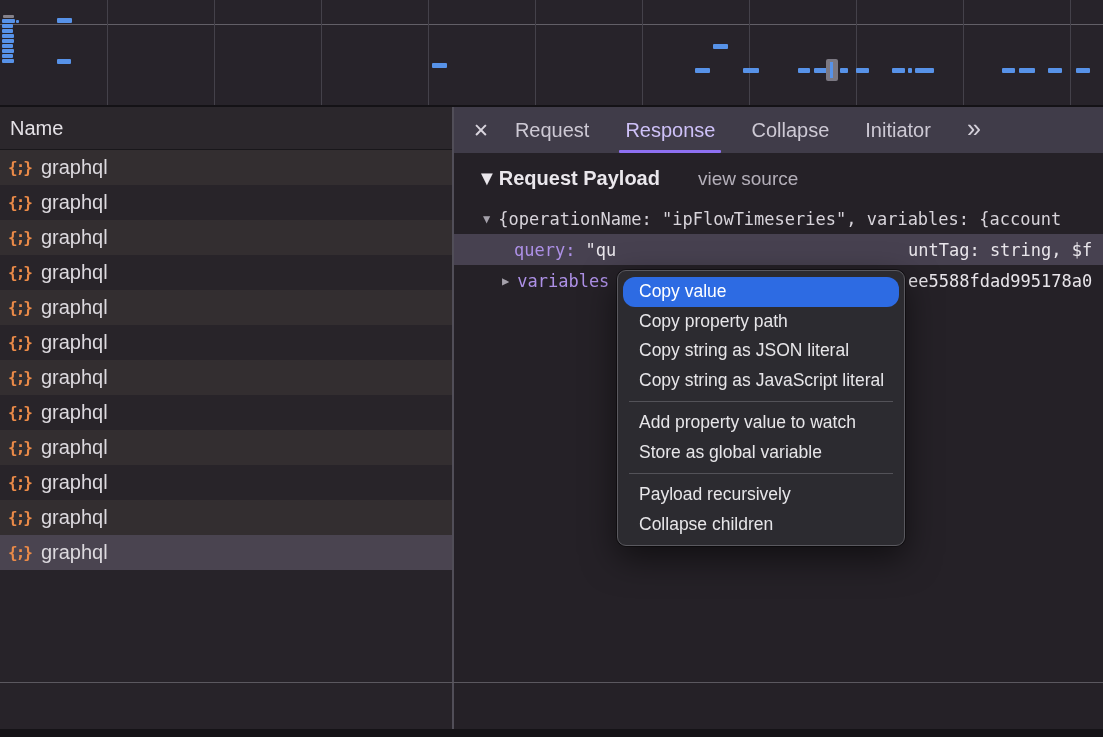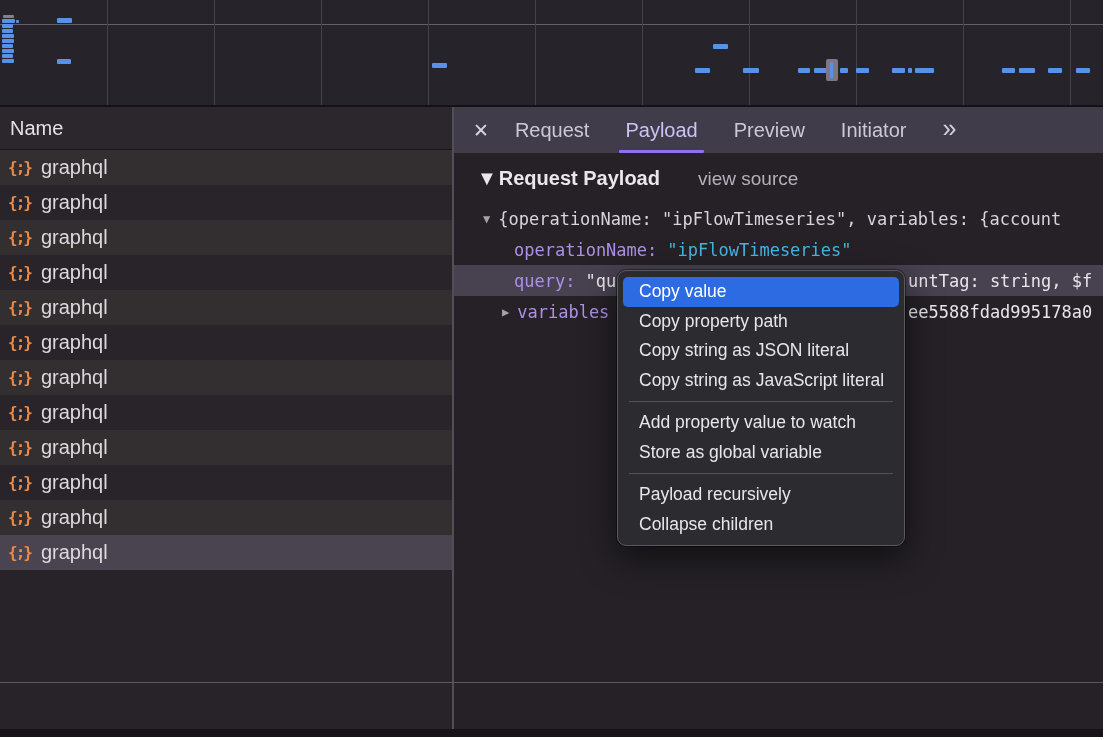--- a/index.html
+++ b/index.html
@@ -61,21 +61,21 @@
   .k    { color:var(--key,#ad90e6); }
   .vstr { color:var(--cyan,#44b5e0); margin-left:10px; }
   .vwht { color:#e8e5ea; margin-left:10px; }
   .abs-frag { position:absolute; left:454px; color:#e8e5ea; }
 
   
   .context-menu { position:absolute; left:617px; top:270px; width:288px; box-sizing:border-box;
                   background:#2c2b30; border:1px solid #5a595f; border-radius:9px; padding:6px 0;
                   box-shadow:0 12px 34px rgba(0,0,0,.55), 0 0 0 1px rgba(0,0,0,.4); z-index:10; }
   .menu-item { height:29.5px; display:flex; align-items:center; padding-left:16px; margin:0 5px;
-               font-size:17.5px; color:#e7e6e9; border-radius:5px; cursor:default; white-space:nowrap; }
+               font-size:17.5px; color:#e7e6e9; border-radius:12px; cursor:default; white-space:nowrap; }
   .menu-item.highlighted { background:var(--menublue,#2d6be3); color:#ffffff; }
   .menu-sep  { height:1px; background:#535258; margin:6px 11px; }
 </style>
 </head>
 <body>
 
 <div class="app" style="--accent: #8e70f2; --blue: #5792e8; --orange: #ea8a48; --key: #ad90e6; --cyan: #44b5e0; --menublue: #2d6be3;">
 
   <div class="overview" id="overview">
     <div class="ov-hline"></div>
@@ -177,43 +177,39 @@
           <span>graphql</span>
         </div>
       </div>
   </div>
 
   <div class="right-panel">
     <div class="tabbar">
       <span class="close-x">✕</span>
       <div class="tabs" id="tabs-slot">
           <span class="tab">Request</span>
-          <span class="tab active">Payload</span>
-          <span class="tab">Preview</span>
+          <span class="tab active">Response</span>
+          <span class="tab">Collapse</span>
           <span class="tab">Initiator</span>
         </div>
       <span class="more-tabs">»</span>
     </div>
 
     <div class="section-row">
       <span class="section-title">
         <span class="ttri">▼</span>
         <span>Request Payload</span>
       </span>
       <span class="view-source">view source</span>
     </div>
 
     <div class="tree">
       <div class="tree-row row-preview">
         <span class="tw">▼</span>
         <span>{operationName: "ipFlowTimeseries", variables: {account</span>
-      </div>
-      <div class="tree-row row-op">
-        <span class="k">operationName:</span>
-        <span class="vstr">"ipFlowTimeseries"</span>
       </div>
       <div class="tree-row row-query">
         <span class="k">query:</span>
         <span class="vwht">"qu</span>
         <span class="abs-frag">untTag: string, $f</span>
       </div>
       <div class="tree-row row-vars">
         <span class="tw">▶</span>
         <span class="k">variables</span>
         <span class="abs-frag">ee5588fdad995178a0</span>

